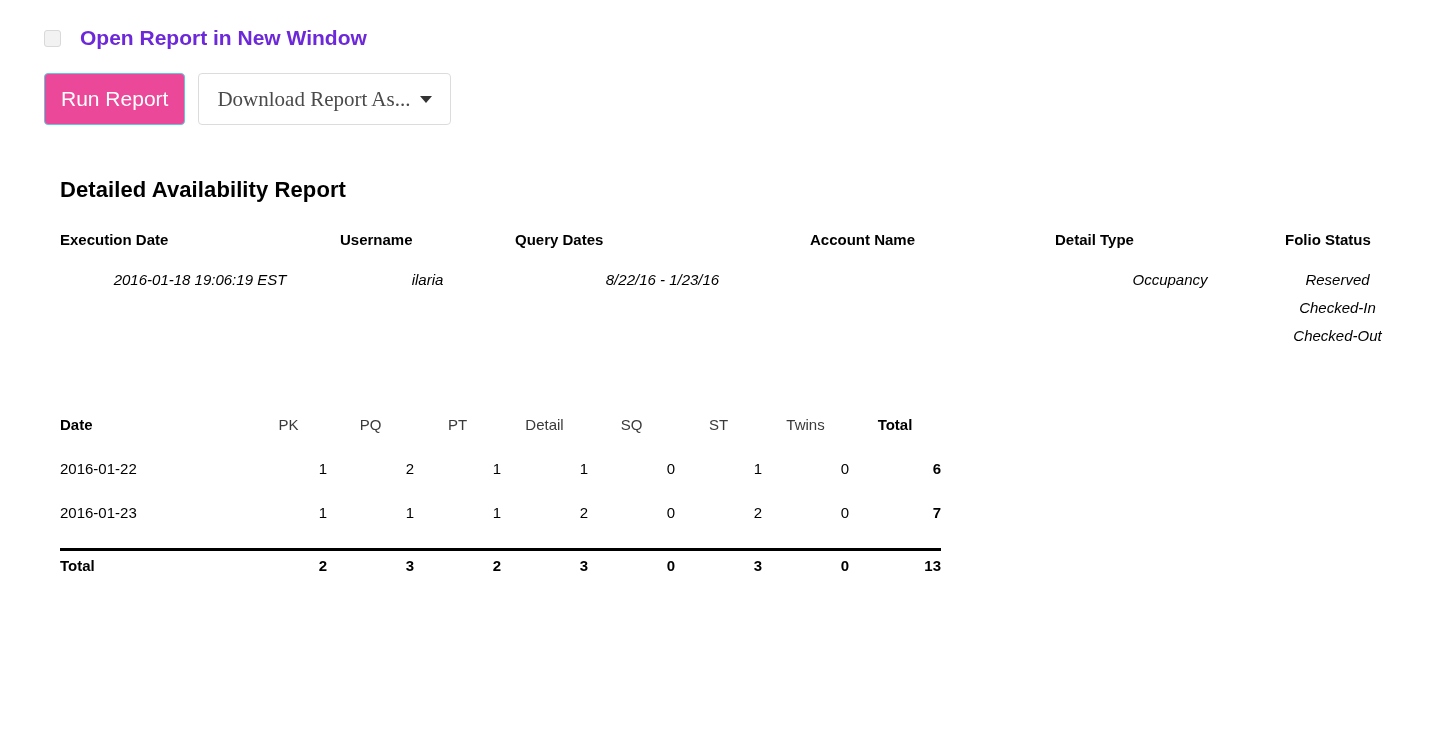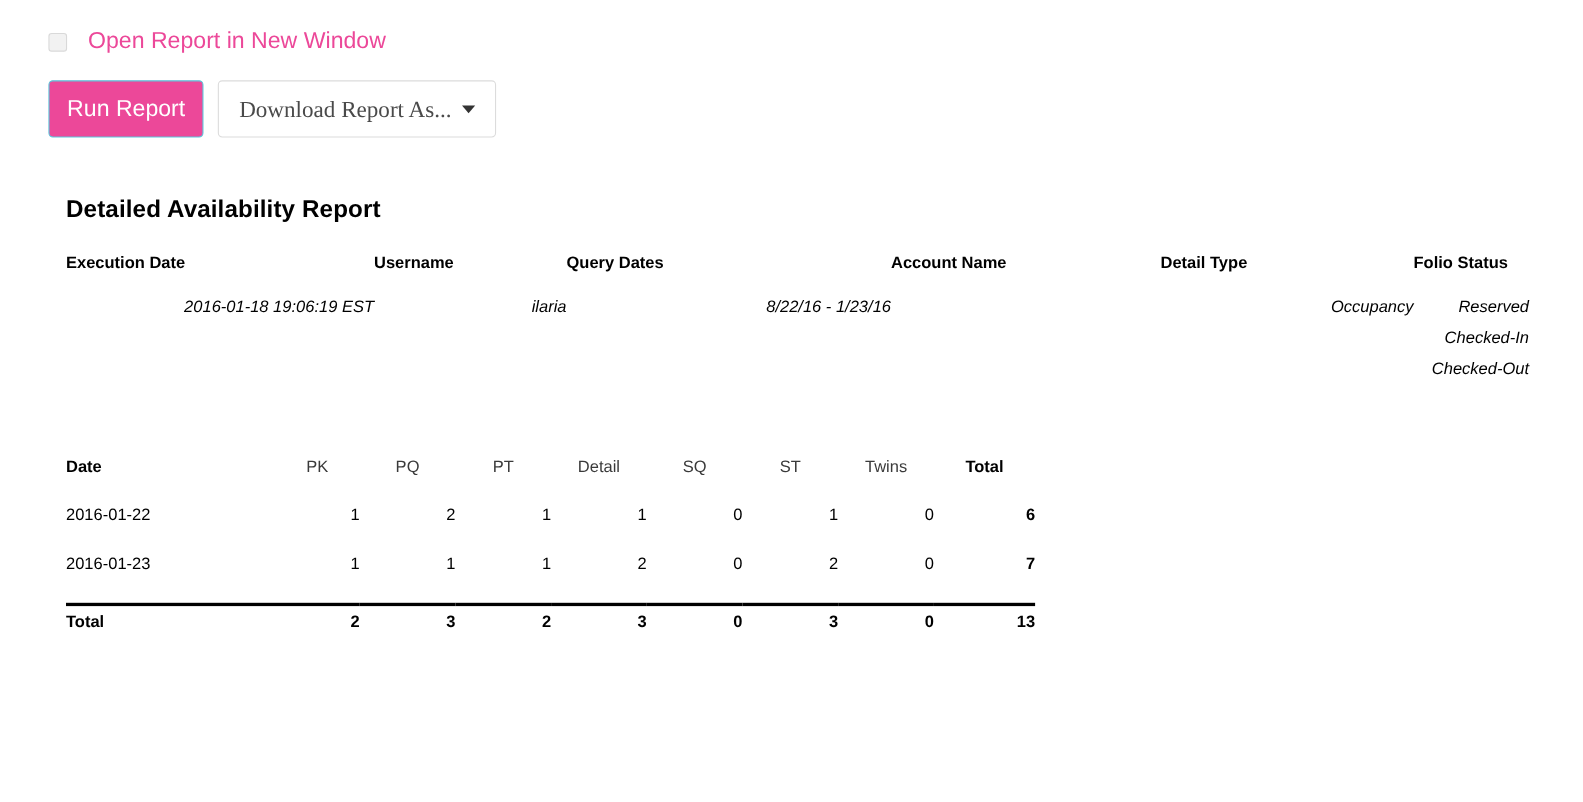--- a/index.html
+++ b/index.html
@@ -31,22 +31,22 @@
     box-sizing: border-box;
     background: #f2f2f2;
     border: 1px solid #d9d9d9;
     border-radius: 3px;
     display: inline-block;
     flex: 0 0 auto;
   }
   .checkbox-label {
     margin-left: 19px;
     font-size: 21px;
-    color: #ec4899;
-    font-weight: 400;
+    color: #6d28d9;
+    font-weight: 700;
     line-height: 24px;
     white-space: nowrap;
   }
 
   .button-row {
     margin-top: 23px;
     display: flex;
     align-items: flex-start;
   }
   .btn-run {
@@ -109,21 +109,21 @@
   }
   .meta-table th {
     text-align: left;
     font-size: 15px;
     font-weight: bold;
     color: #000000;
     padding: 0 0 18px 0;
     vertical-align: top;
   }
   .meta-table td {
-    text-align: right;
+    text-align: center;
     font-size: 15px;
     font-style: italic;
     font-weight: 400;
     color: #000000;
     padding: 0;
     vertical-align: top;
     line-height: 28px;
   }
   .folio-line { display: block; }
 

